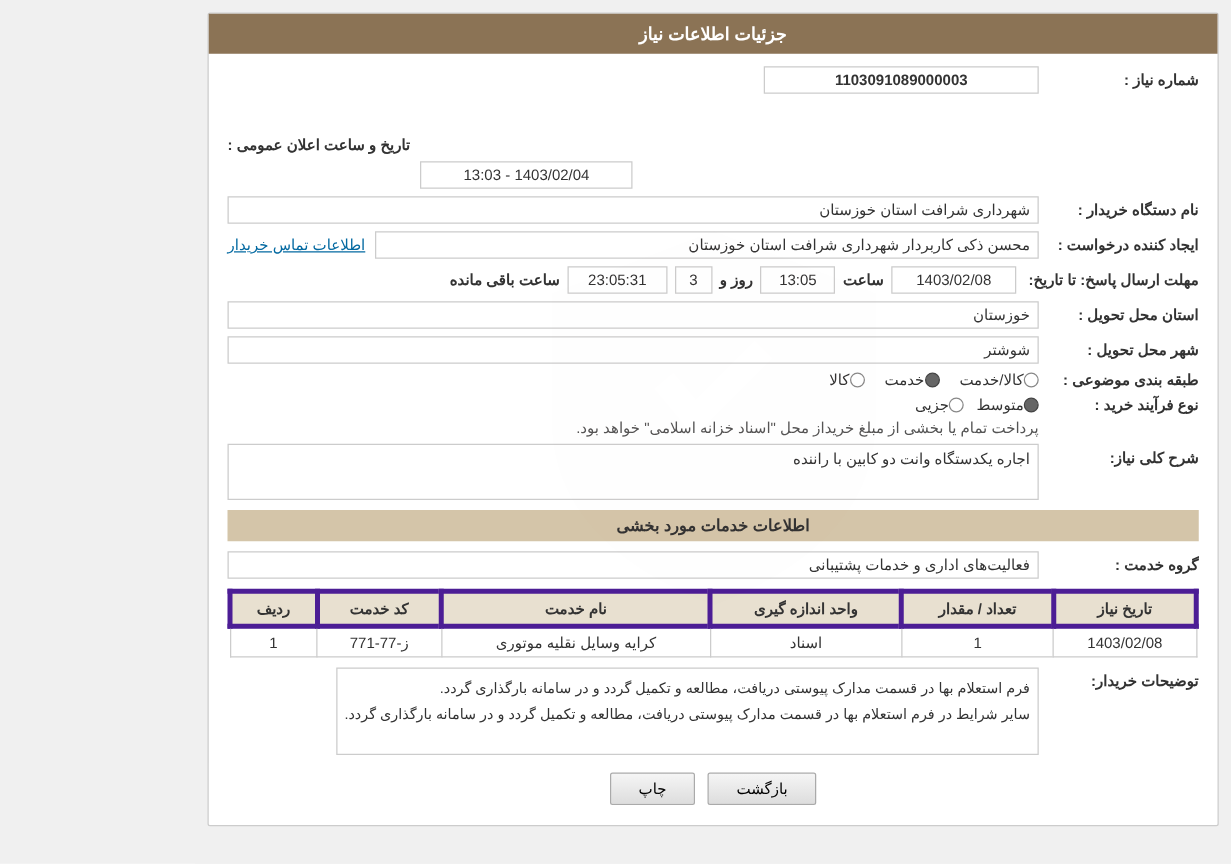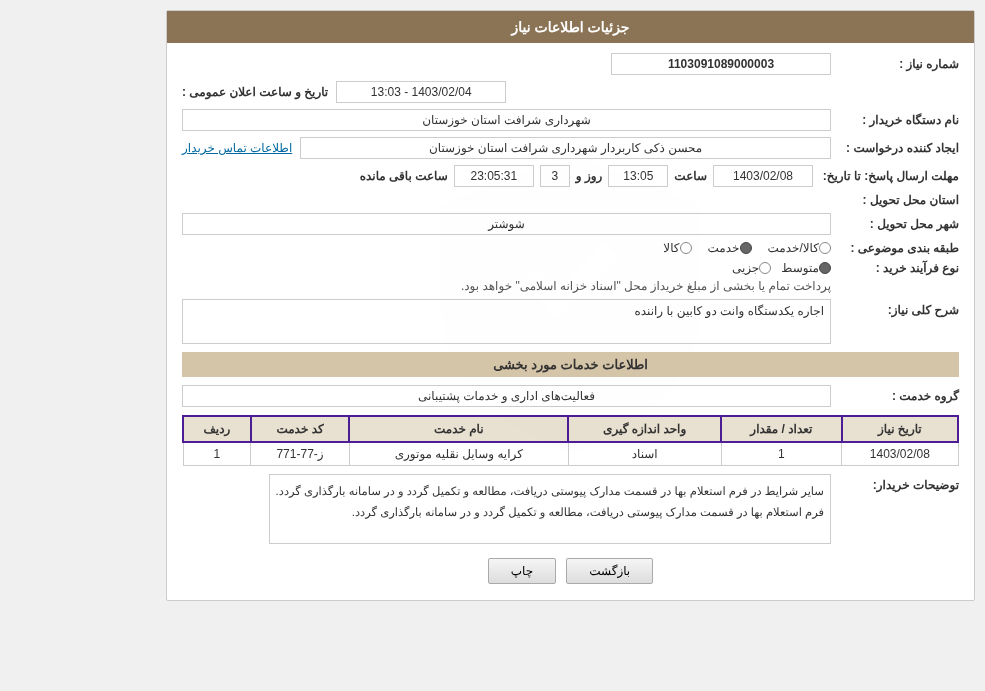--- a/index.html
+++ b/index.html
@@ -44,24 +44,25 @@
       white-space: nowrap;
       min-width: 120px;
       text-align: right;
     }
     .value-box {
       border: 1px solid #ccc;
       background: #fff;
       padding: 3px 6px;
       min-height: 22px;
       flex: 1;
-      text-align: center;
+      text-align: right;
     }
     .value-box.fixed {
       flex: none;
+      margin-top: 48px;
     }
     .mhlat-row {
       display: flex;
       align-items: center;
       gap: 6px;
       margin-bottom: 6px;
     }
     .small-box {
       border: 1px solid #ccc;
       padding: 3px 6px;
@@ -93,21 +94,21 @@
     }
     .table-section {
       margin: 8px 0;
     }
     table {
       width: 100%;
       border-collapse: collapse;
     }
     table th {
       background: #e8e0d0;
-      border: 2px solid #4c1d95;
+      border: 4px solid #4c1d95;
       padding: 5px 8px;
       text-align: center;
       font-weight: bold;
       margin-top: 45px;
     }
     table td {
       border: 1px solid #ccc;
       padding: 4px 8px;
       text-align: center;
     }
@@ -248,20 +249,21 @@
         <span style="font-weight:bold;">ساعت</span>
         <div class="small-box" style="min-width:60px;">13:05</div>
         <span style="font-weight:bold;">روز و</span>
         <div class="small-box" style="min-width:30px;">3</div>
         <div class="small-box" style="min-width:80px;">23:05:31</div>
         <span style="font-weight:bold;">ساعت باقی مانده</span>
       </div>
 
       <div class="info-row">
         <span class="label">استان محل تحویل :</span>
+        <div class="value-box">خوزستان</div>
       </div>
 
       <div class="info-row">
         <span class="label">شهر محل تحویل :</span>
         <div class="value-box">شوشتر</div>
       </div>
 
       <div class="info-row">
         <span class="label">طبقه بندی موضوعی :</span>
         <div class="radio-group">
@@ -330,22 +332,22 @@
         <td>ز-77-771</td>
         <td>1</td>
       </tr>
             </tbody>
         </table>
       </div>
 
       <div class="sharh-row">
         <span class="label" style="padding-top:4px;">توضیحات خریدار:</span>
         <div class="tawzih-box">
+          <div>فرم استعلام بها در قسمت مدارک پیوستی دریافت، مطالعه و تکمیل گردد و در سامانه بارگذاری گردد.</div>
           <div>سایر شرایط در فرم استعلام بها در قسمت مدارک پیوستی دریافت، مطالعه و تکمیل گردد و در سامانه بارگذاری گردد.</div>
-          <div>فرم استعلام بها در قسمت مدارک پیوستی دریافت، مطالعه و تکمیل گردد و در سامانه بارگذاری گردد.</div>
         </div>
       </div>
 
       <div class="buttons-row">
         <button class="btn">بازگشت</button>
         <button class="btn">چاپ</button>
       </div>
 
     </div>
   </div>

